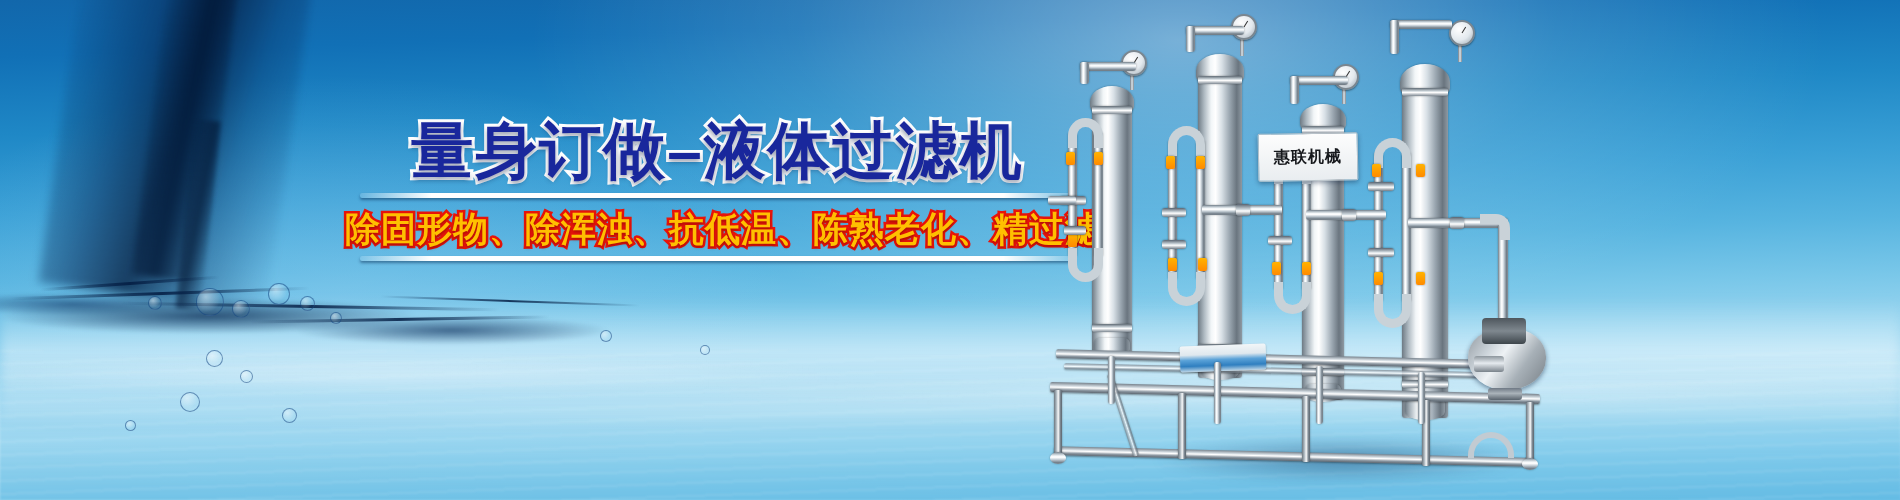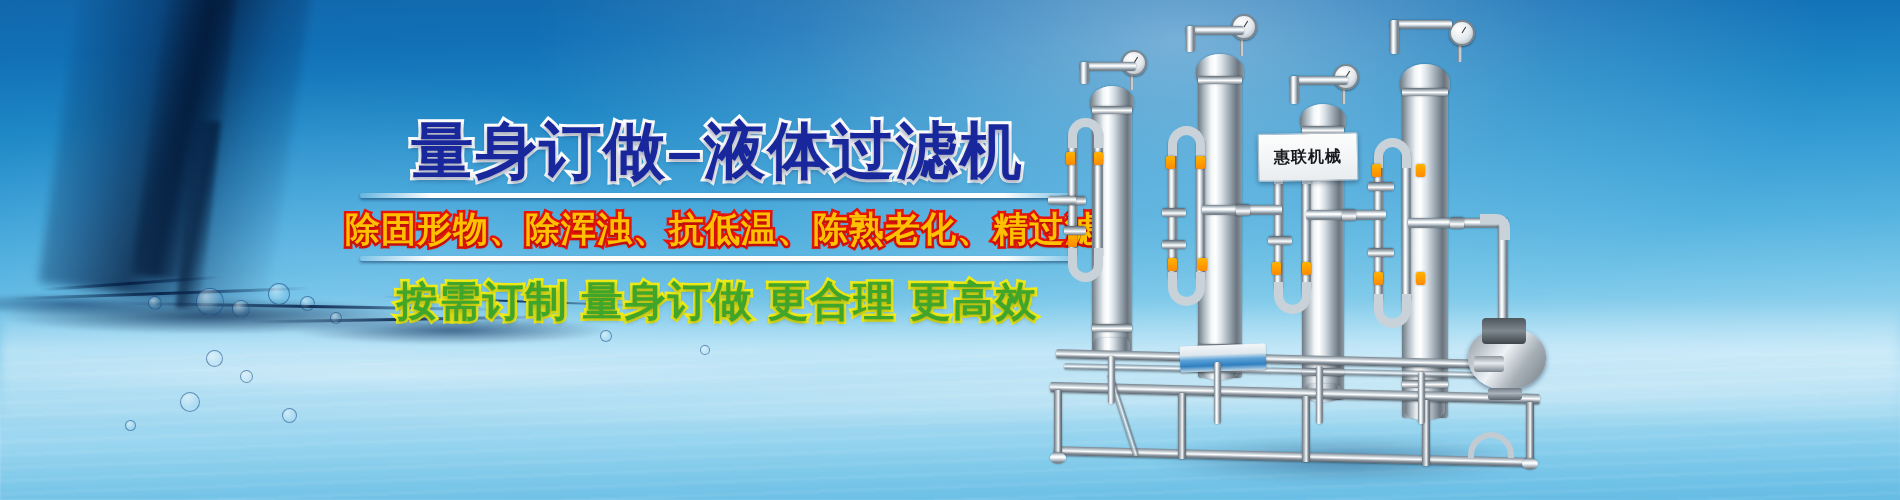--- a/index.html
+++ b/index.html
@@ -196,21 +196,20 @@
   <div class="bubble" style="left:600px;top:330px;width:10px;height:10px;"></div>
   <div class="bubble" style="left:700px;top:345px;width:8px;height:8px;"></div>
 
   <div class="textblock">
     <div class="title">
       <span class="title-inner">量身订做–液体过滤机</span>
     </div>
     <div class="rule"></div>
     <div class="subtitle">除固形物、除浑浊、抗低温、陈熟老化、精过滤</div>
     <div class="rule bottom"></div>
-    <div class="tagline">按需订制 量身订做 更合理 更高效</div>
   </div>
 
   <div class="machine-shadow"></div>
 
   <div id="machine">
 
     <div class="vessel" style="left:42px;top:80px;width:40px;height:275px;">
       <div class="steel" style="position:absolute;left:0;top:22px;width:40px;height:253px;"></div>
       <div class="steel cap" style="left:-2px;top:6px;width:44px;height:26px;"></div>
       <div class="band" style="top:26px;"></div>

